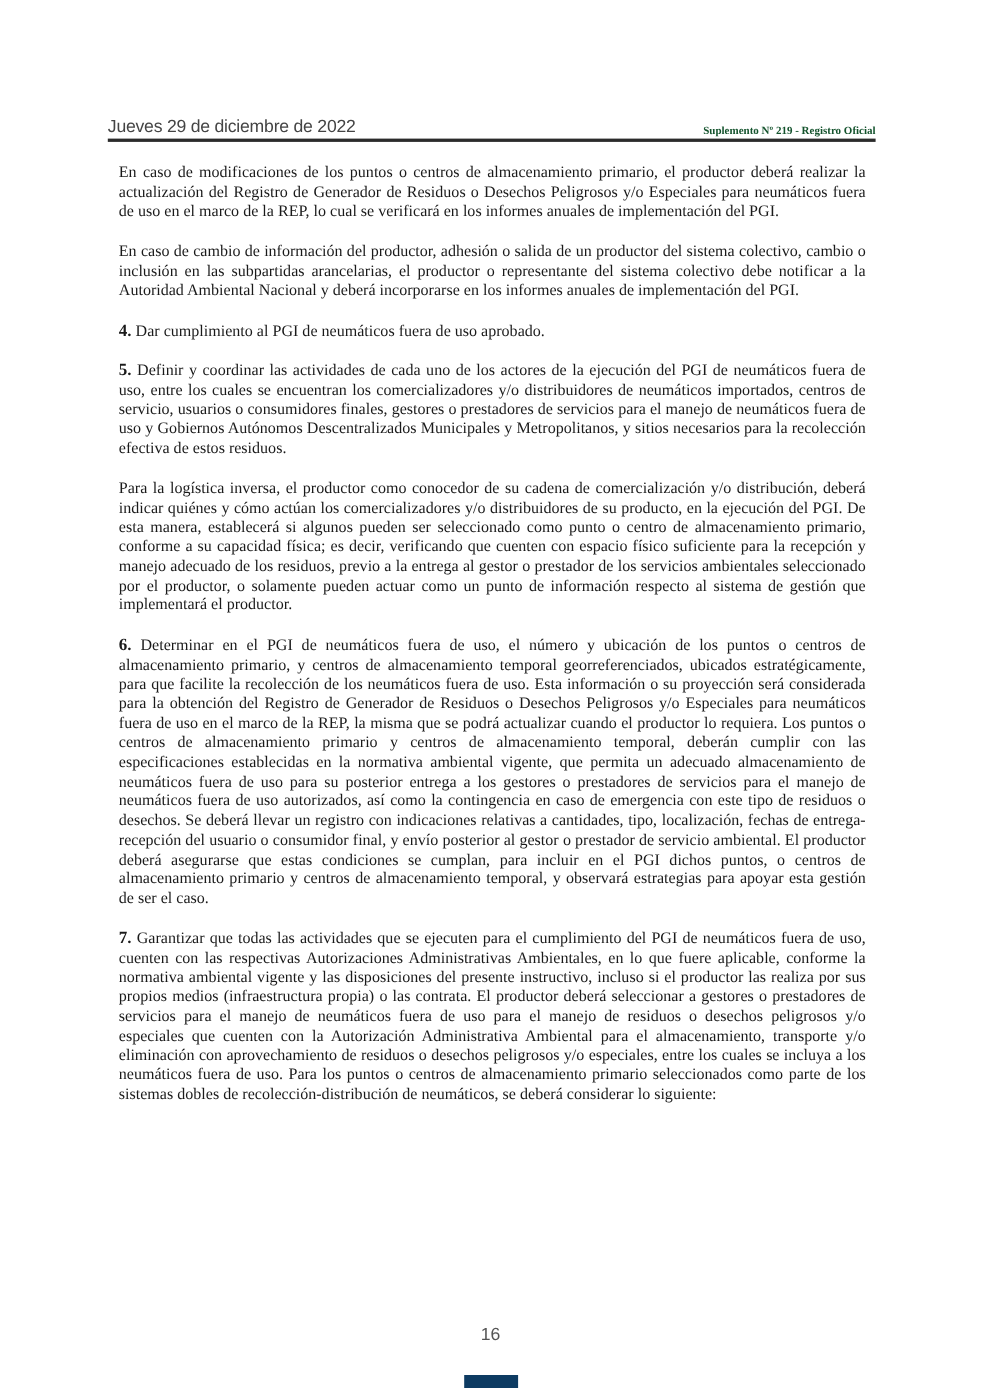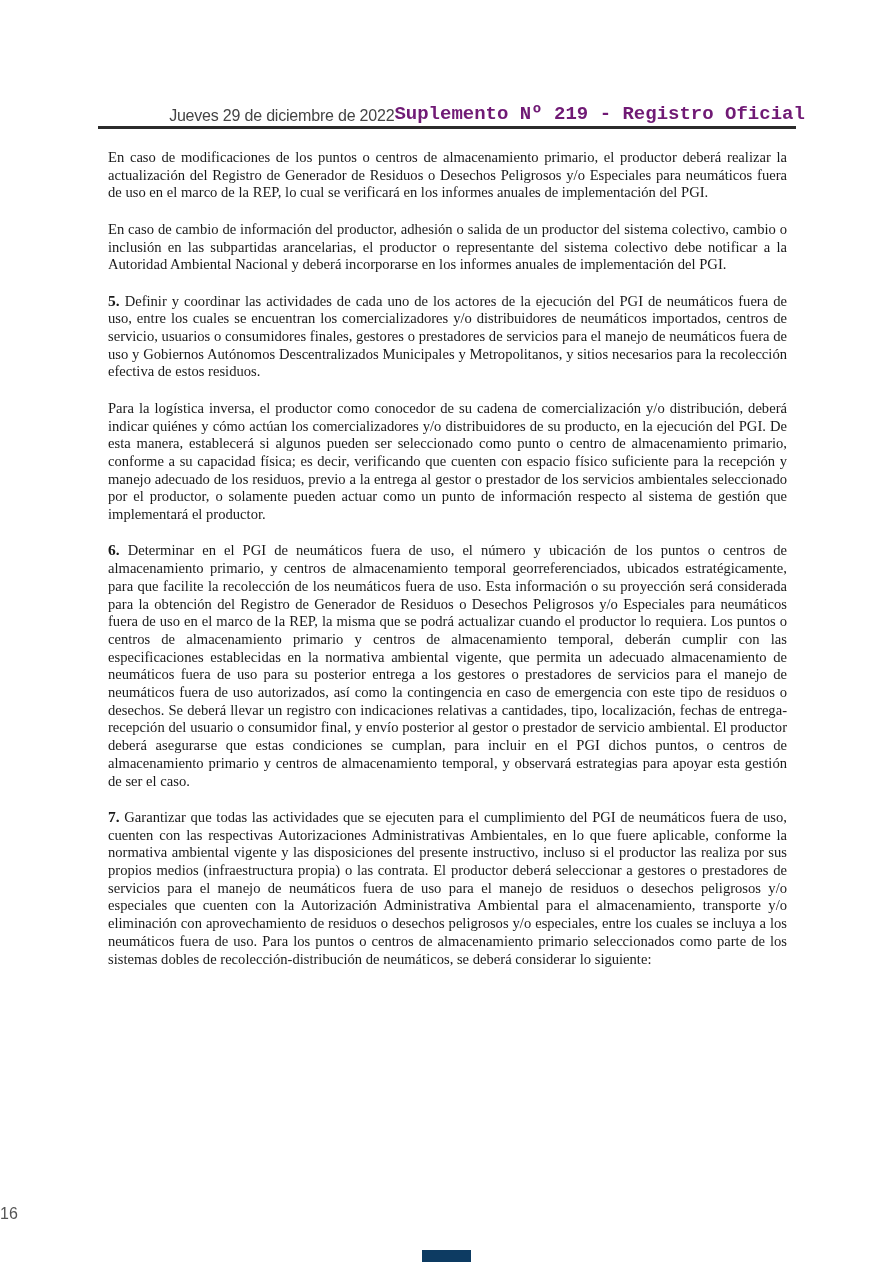--- a/index.html
+++ b/index.html
@@ -1,39 +1,39 @@
 <!DOCTYPE html>
 <html><head>
   <meta charset="utf-8">
   <style>
     html, body { margin: 0; padding: 0; background: #ffffff; }
     body { width: 892px; height: 1262px; position: relative; overflow: hidden; }
     .header {
       position: absolute; left: 98px; top: 103px; width: 698px; height: 22px;
-      display: flex; justify-content: center; align-items: flex-end; margin-left: 40px;
+      display: flex; justify-content: space-between; align-items: flex-end;
     }
     .header-date {
       font-family: "Liberation Sans", sans-serif; font-size: 16px; color: #444;
       letter-spacing: -0.2px;
     }
     .header-pub {
-      font-family: Liberation Mono, monospace; font-size: 19px; color: #701a75; font-weight: bold;
+      font-family: Liberation Serif, serif; font-size: 10px; color: #14532d; font-weight: bold;
     }
     .header-rule {
       position: absolute; left: 98px; top: 126px; width: 698px; height: 3px; background: #2b2b2b;
     }
     .content {
       position: absolute; left: 108px; top: 148px; width: 679px;
       font-family: "Liberation Serif", serif; font-size: 14.6px; line-height: 17.7px;
       color: #1a1a1a; text-align: justify;
     }
     .content p { margin: 0 0 17.7px 0; }
     .num { font-weight: bold; font-size: 15.5px; }
     .page-number {
-      position: absolute; left: 0; width: 892px; top: 1205px; 
+      position: absolute; left: 0; width: 892px; top: 1205px; text-align: center;
       font-family: "Liberation Sans", sans-serif; font-size: 16px; color: #555;
     }
     .footer-bar {
       position: absolute; left: 422px; top: 1250px; width: 49px; height: 12px; background: #0d3b62;
     }
   </style>
 </head>
 <body>
 
 <div class="header">
@@ -45,20 +45,24 @@
 <div class="content">
   <p>
     <span class="num"></span>
     <span>En caso de modificaciones de los puntos o centros de almacenamiento primario, el productor deberá realizar la actualización del Registro de Generador de Residuos o Desechos Peligrosos y/o Especiales para neumáticos fuera de uso en el marco de la REP, lo cual se verificará en los informes anuales de implementación del PGI.</span>
   </p>
   <p>
     <span class="num"></span>
     <span>En caso de cambio de información del productor, adhesión o salida de un productor del sistema colectivo, cambio o inclusión en las subpartidas arancelarias, el productor o representante del sistema colectivo debe notificar a la Autoridad Ambiental Nacional y deberá incorporarse en los informes anuales de implementación del PGI.</span>
   </p>
   <p>
+    <span class="num">4.</span>
+    <span>Dar cumplimiento al PGI de neumáticos fuera de uso aprobado.</span>
+  </p>
+  <p>
     <span class="num">5.</span>
     <span>Definir y coordinar las actividades de cada uno de los actores de la ejecución del PGI de neumáticos fuera de uso, entre los cuales se encuentran los comercializadores y/o distribuidores de neumáticos importados, centros de servicio, usuarios o consumidores finales, gestores o prestadores de servicios para el manejo de neumáticos fuera de uso y Gobiernos Autónomos Descentralizados Municipales y Metropolitanos, y sitios necesarios para la recolección efectiva de estos residuos.</span>
   </p>
   <p>
     <span class="num"></span>
     <span>Para la logística inversa, el productor como conocedor de su cadena de comercialización y/o distribución, deberá indicar quiénes y cómo actúan los comercializadores y/o distribuidores de su producto, en la ejecución del PGI. De esta manera, establecerá si algunos pueden ser seleccionado como punto o centro de almacenamiento primario, conforme a su capacidad física; es decir, verificando que cuenten con espacio físico suficiente para la recepción y manejo adecuado de los residuos, previo a la entrega al gestor o prestador de los servicios ambientales seleccionado por el productor, o solamente pueden actuar como un punto de información respecto al sistema de gestión que implementará el productor.</span>
   </p>
   <p>
     <span class="num">6.</span>
     <span>Determinar en el PGI de neumáticos fuera de uso, el número y ubicación de los puntos o centros de almacenamiento primario, y centros de almacenamiento temporal georreferenciados, ubicados estratégicamente, para que facilite la recolección de los neumáticos fuera de uso. Esta información o su proyección será considerada para la obtención del Registro de Generador de Residuos o Desechos Peligrosos y/o Especiales para neumáticos fuera de uso en el marco de la REP, la misma que se podrá actualizar cuando el productor lo requiera. Los puntos o centros de almacenamiento primario y centros de almacenamiento temporal, deberán cumplir con las especificaciones establecidas en la normativa ambiental vigente, que permita un adecuado almacenamiento de neumáticos fuera de uso para su posterior entrega a los gestores o prestadores de servicios para el manejo de neumáticos fuera de uso autorizados, así como la contingencia en caso de emergencia con este tipo de residuos o desechos. Se deberá llevar un registro con indicaciones relativas a cantidades, tipo, localización, fechas de entrega-recepción del usuario o consumidor final, y envío posterior al gestor o prestador de servicio ambiental. El productor deberá asegurarse que estas condiciones se cumplan, para incluir en el PGI dichos puntos, o centros de almacenamiento primario y centros de almacenamiento temporal, y observará estrategias para apoyar esta gestión de ser el caso.</span>

